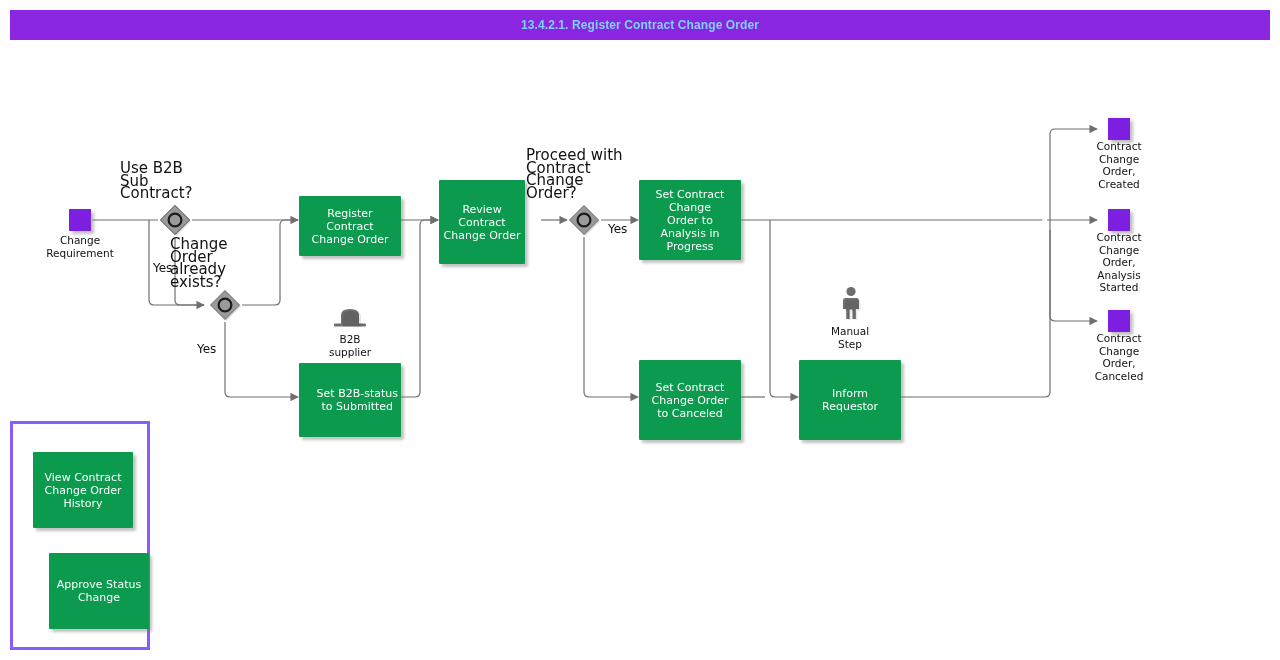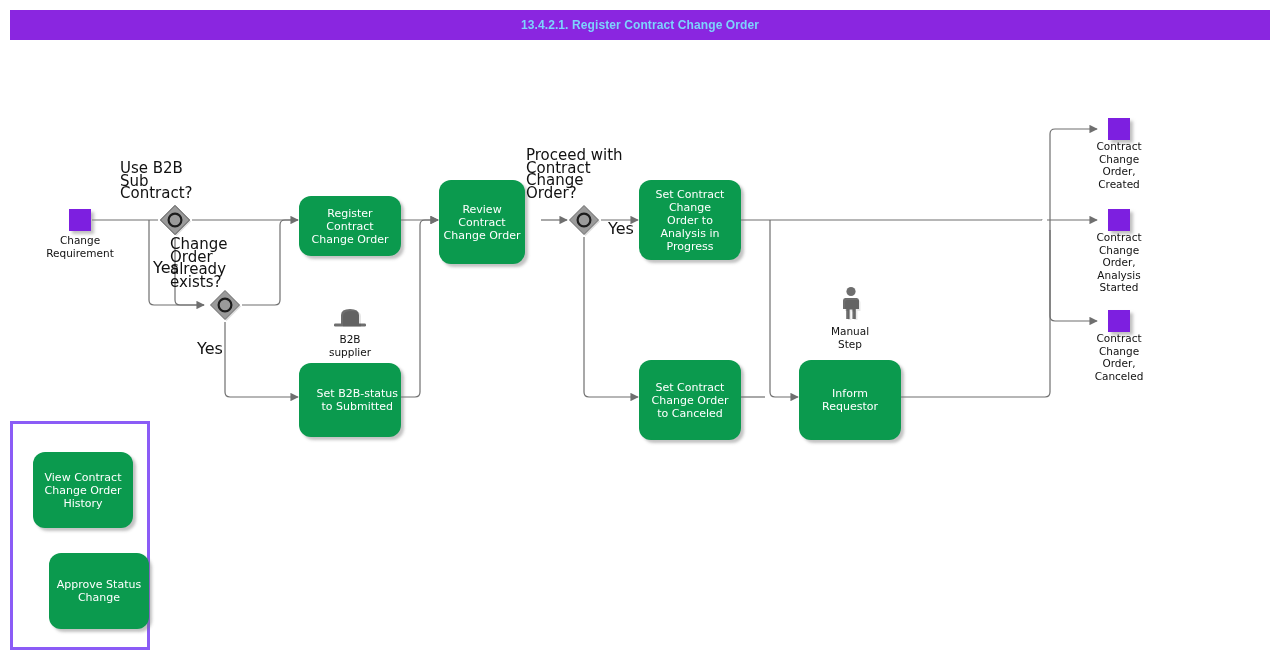--- a/index.html
+++ b/index.html
@@ -42,21 +42,21 @@
     left: 0;
     top: 0;
     width: 1280px;
     height: 660px;
   }
 
   
   .task {
     position: absolute;
     background: #0b9a4e;
-    border-radius: 12px;
+    border-radius: 1px;
     box-shadow: 3px 3px 3px rgba(120,120,120,0.45);
     display: flex;
     align-items: center;
     justify-content: center;
     text-align: center;
     color: #ffffff;
     font-size: 11px;
     line-height: 13px;
     font-family: "DejaVu Sans", sans-serif;
     box-sizing: border-box;
@@ -91,21 +91,21 @@
     text-align: left;
     font-size: 15px;
     line-height: 12.5px;
     color: #111111;
     font-family: "DejaVu Sans", sans-serif;
   }
 
   
   .flow-label {
     position: absolute;
-    font-size: 16px;
+    font-size: 12px;
     line-height: 12.5px;
     color: #111111;
     font-family: "DejaVu Sans", sans-serif;
     white-space: nowrap;
   }
 
   
   .marker {
     position: absolute;
   }

